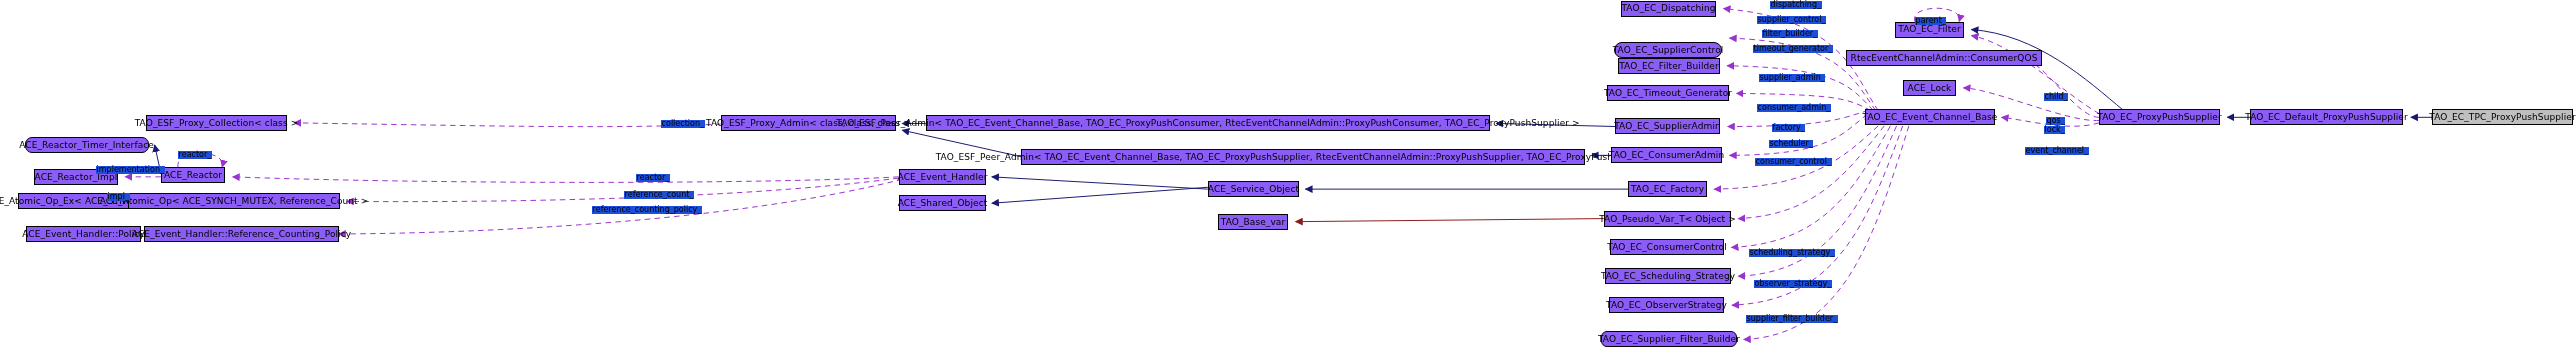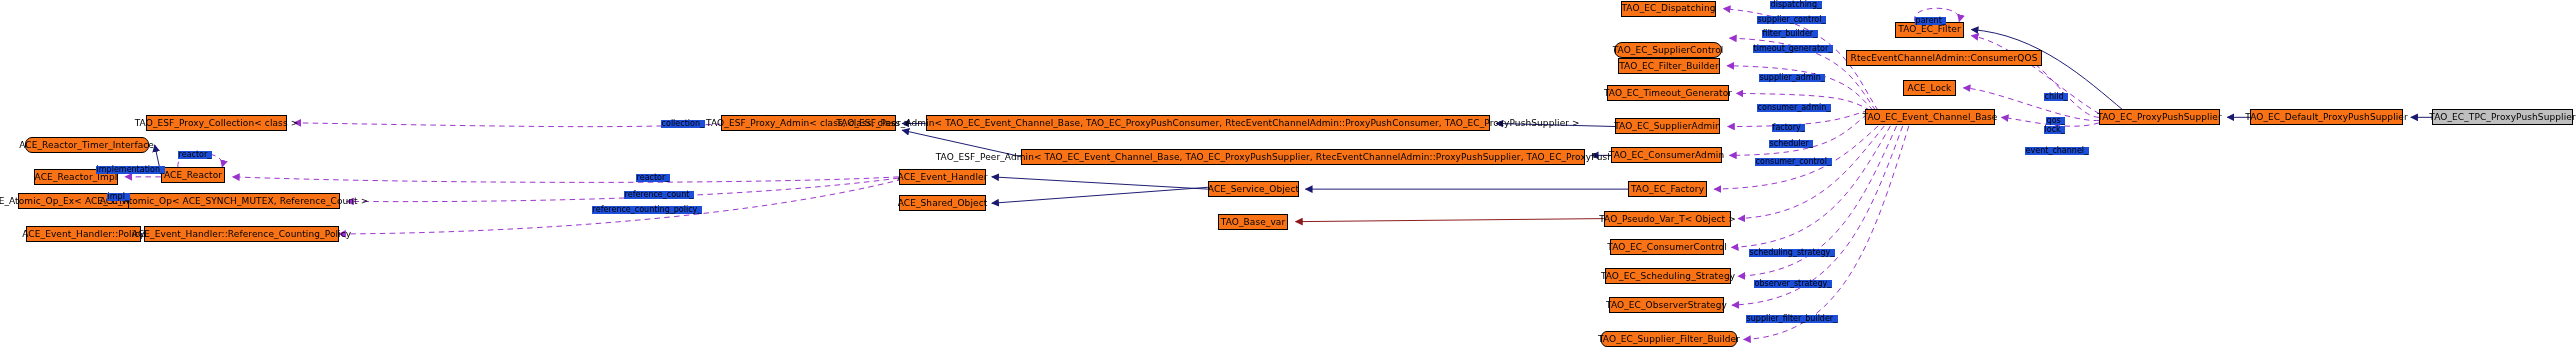--- a/index.html
+++ b/index.html
@@ -19,21 +19,21 @@
     position: absolute;
     left: 0; top: 0;
     width: 2576px;
     height: 358px;
     pointer-events: none;
   }
   .node {
     position: absolute;
     box-sizing: border-box;
     border: 0.6px solid #000000;
-    background: #f97316;
+    background: #8b5cf6;
     color: #000000;
     font-size: 9px;
     line-height: 1;
     display: flex;
     align-items: center;
     justify-content: center;
     white-space: nowrap;
     height: 16px;
     padding: 0 3.7px;
     letter-spacing: 0.1px;

